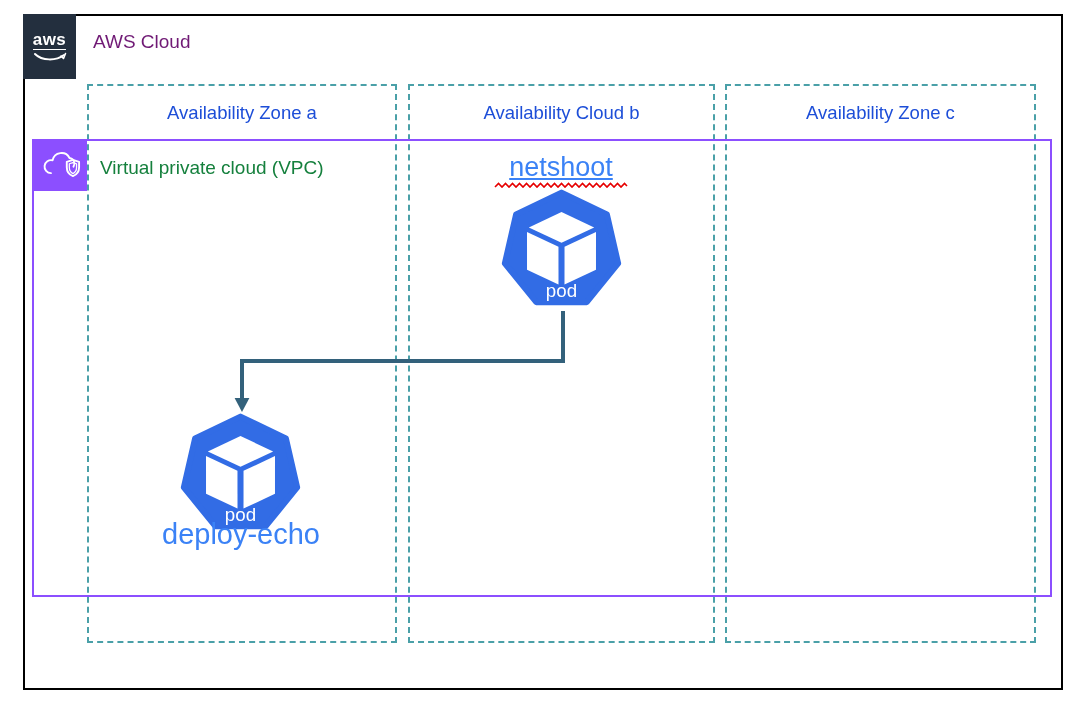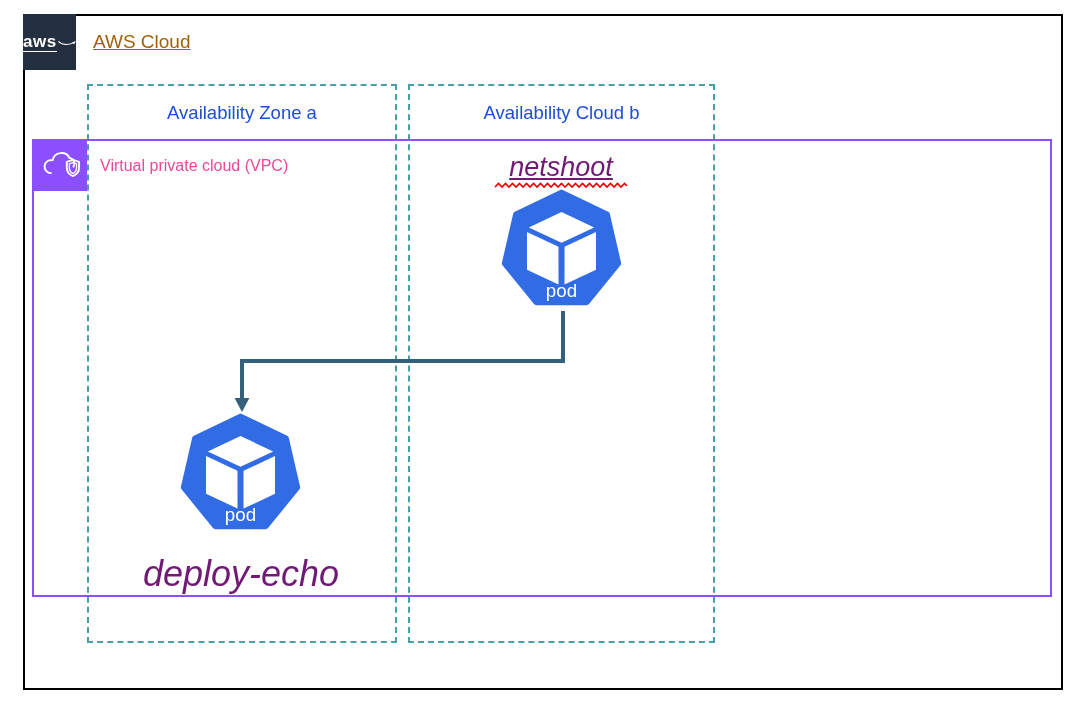--- a/index.html
+++ b/index.html
@@ -1,51 +1,51 @@
 <!DOCTYPE html>
 <html><head>
 <meta charset="utf-8">
 <style>
   html,body{margin:0;padding:0;background:#ffffff;font-family:"Liberation Sans",sans-serif;}
   .canvas{position:relative;width:1080px;height:710px;background:#ffffff;overflow:hidden;}
 
   
   .outer-box{position:absolute;left:23px;top:14px;width:1040px;height:676px;
              border:2px solid #000000;box-sizing:border-box;background:#ffffff;z-index:0;}
-  .aws-logo{position:absolute;left:23px;top:14px;width:53px;height:56px;background:#232F3E;
-            display:flex;flex-direction:row;align-items:center;justify-content:center;z-index:6;}
+  .aws-logo{position:absolute;left:23px;top:14px;width:53px;height:65px;background:#232F3E;
+            display:flex;flex-direction:column;align-items:center;justify-content:center;z-index:6;}
   .aws-logo-text{color:#ffffff;font-size:17px;font-weight:bold;line-height:1;letter-spacing:.5px;
                  border-bottom:1.5px solid #ffffff;padding-bottom:1px;}
   .aws-smile{margin-top:2px;}
   .aws-cloud-label{position:absolute;left:93px;top:14px;height:56px;display:flex;align-items:center;
-                   font-size:19px;color:#a16207;z-index:6;text-decoration:underline;}
+                   font-size:19px;color:#701a75;z-index:6;}
 
   
   .az{position:absolute;top:84px;height:559px;border:2px dashed #4AA0A8;box-sizing:border-box;z-index:1;}
   .az-a{left:87px;width:310px;}
   .az-b{left:408px;width:307px;}
   .az-c{left:725px;width:311px;}
   .az-label{margin-top:16px;text-align:center;font-size:18.5px;color:#1d4ed8;}
 
   
   .vpc-box{position:absolute;left:32px;top:139px;width:1020px;height:458px;
            border:2px solid #8C4FFF;box-sizing:border-box;z-index:2;}
   .vpc-icon{position:absolute;left:32px;top:139px;width:55px;height:52px;background:#8C4FFF;
             display:flex;align-items:center;justify-content:center;z-index:3;}
-  .vpc-label{position:absolute;left:100px;top:157px;font-size:16px;color:#ec4899;z-index:3;}
+  .vpc-label{position:absolute;left:100px;top:157px;font-size:19px;color:#15803d;z-index:3;}
 
   
   .pod-icon{position:absolute;width:121px;height:121px;z-index:4;}
   .pod-icon-netshoot{left:501px;top:189px;}
   .pod-icon-deploy{left:180px;top:413px;}
-  .pod-label{position:absolute;width:220px;text-align:center;color:#701a75;z-index:4;font-style:italic;}
+  .pod-label{position:absolute;width:220px;text-align:center;color:#3b82f6;z-index:4;}
   .pod-label-netshoot{left:451px;top:152px;font-size:27px;}
   .pod-label-netshoot .u{ text-decoration:underline;text-decoration-thickness:2px;text-underline-offset:2px;}
   .wavy{display:block;margin:-1px auto 0 auto;}
-  .pod-label-deploy{left:131px;top:553px;font-size:36px;}
+  .pod-label-deploy{left:131px;top:518px;font-size:29px;}
 
   
   .arrow-layer{position:absolute;left:0;top:0;width:1080px;height:710px;z-index:3;pointer-events:none;}
 </style>
 </head>
 <body>
 
 <div class="canvas">
 
   <div class="outer-box"></div>
@@ -57,20 +57,23 @@
       <path d="M33.5 1.5 L31.5 6.5 L29 4" fill="none" stroke="#ffffff" stroke-width="1.6" stroke-linecap="round" stroke-linejoin="round"></path>
     </svg>
   </div>
   <div class="aws-cloud-label">AWS Cloud</div>
 
   <div class="az az-a">
     <div class="az-label">Availability Zone a</div>
   </div>
   <div class="az az-b">
     <div class="az-label">Availability Cloud b</div>
+  </div>
+  <div class="az az-c">
+    <div class="az-label">Availability Zone c</div>
   </div>
 
   <div class="vpc-box"></div>
   <div class="vpc-icon">
     <svg width="42" height="38" viewBox="0 0 46 42">
       <path d="M13 30 a7.2 7.2 0 1 1 1.8-14.2 A10 10 0 0 1 33.5 13.2 a6.2 6.2 0 0 1 4.4 9.6" fill="none" stroke="#ffffff" stroke-width="2.1" stroke-linecap="round" stroke-linejoin="round"></path>
       <path d="M30.5 17.5 l6.8-2.2 6.8 2.2 v6 c0 5.2-2.8 8.3-6.8 9.8 c-4-1.5-6.8-4.6-6.8-9.8 z" fill="none" stroke="#ffffff" stroke-width="2.1" stroke-linejoin="round"></path>
       <path d="M33.3 19.6 l4-1.3 4 1.3 v4.2 c0 3.5-1.8 5.6-4 6.7 c-2.2-1.1-4-3.2-4-6.7 z" fill="none" stroke="#ffffff" stroke-width="1.4" stroke-linejoin="round"></path>
     </svg>
   </div>

